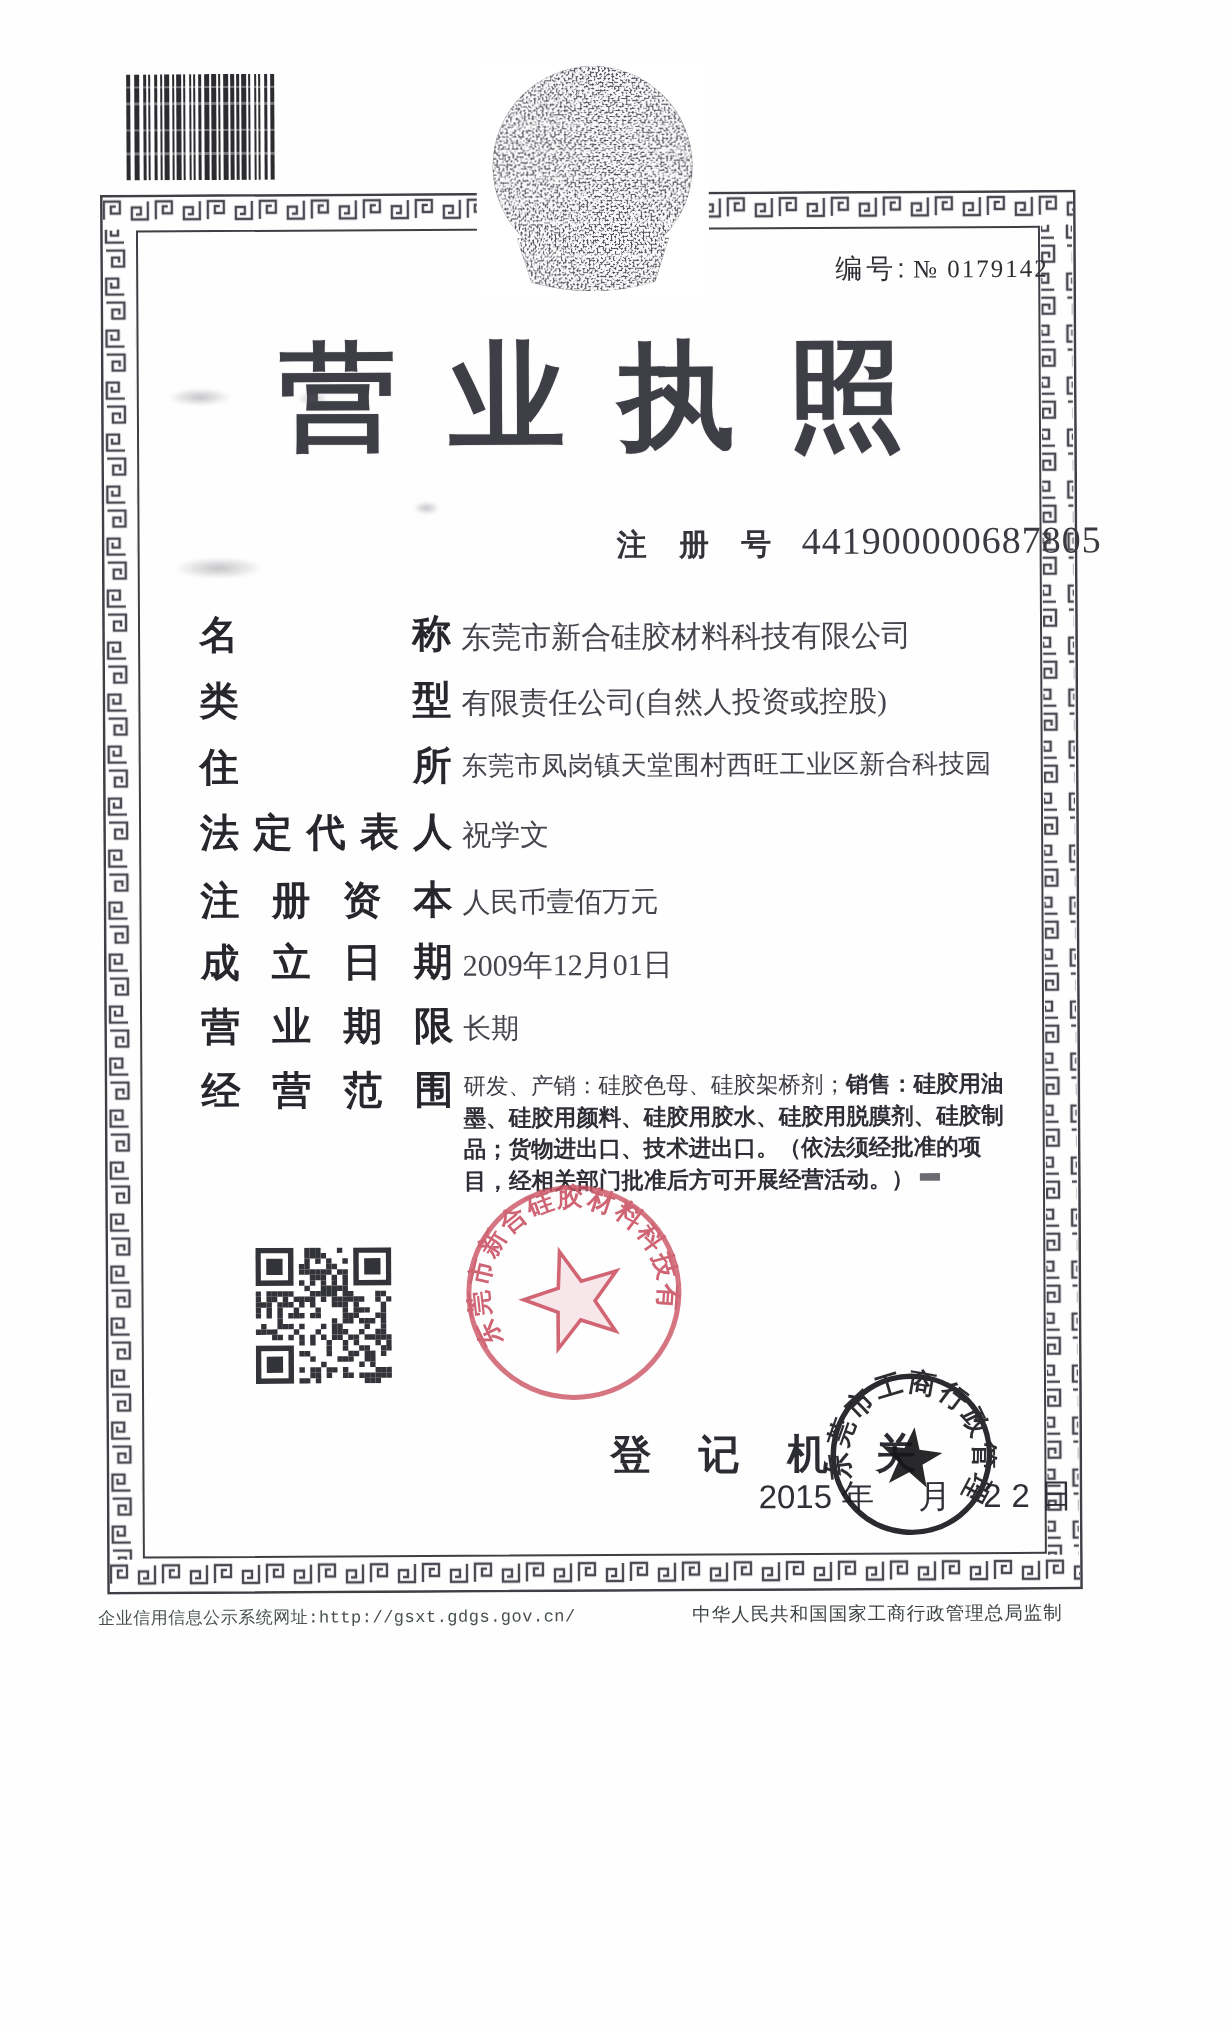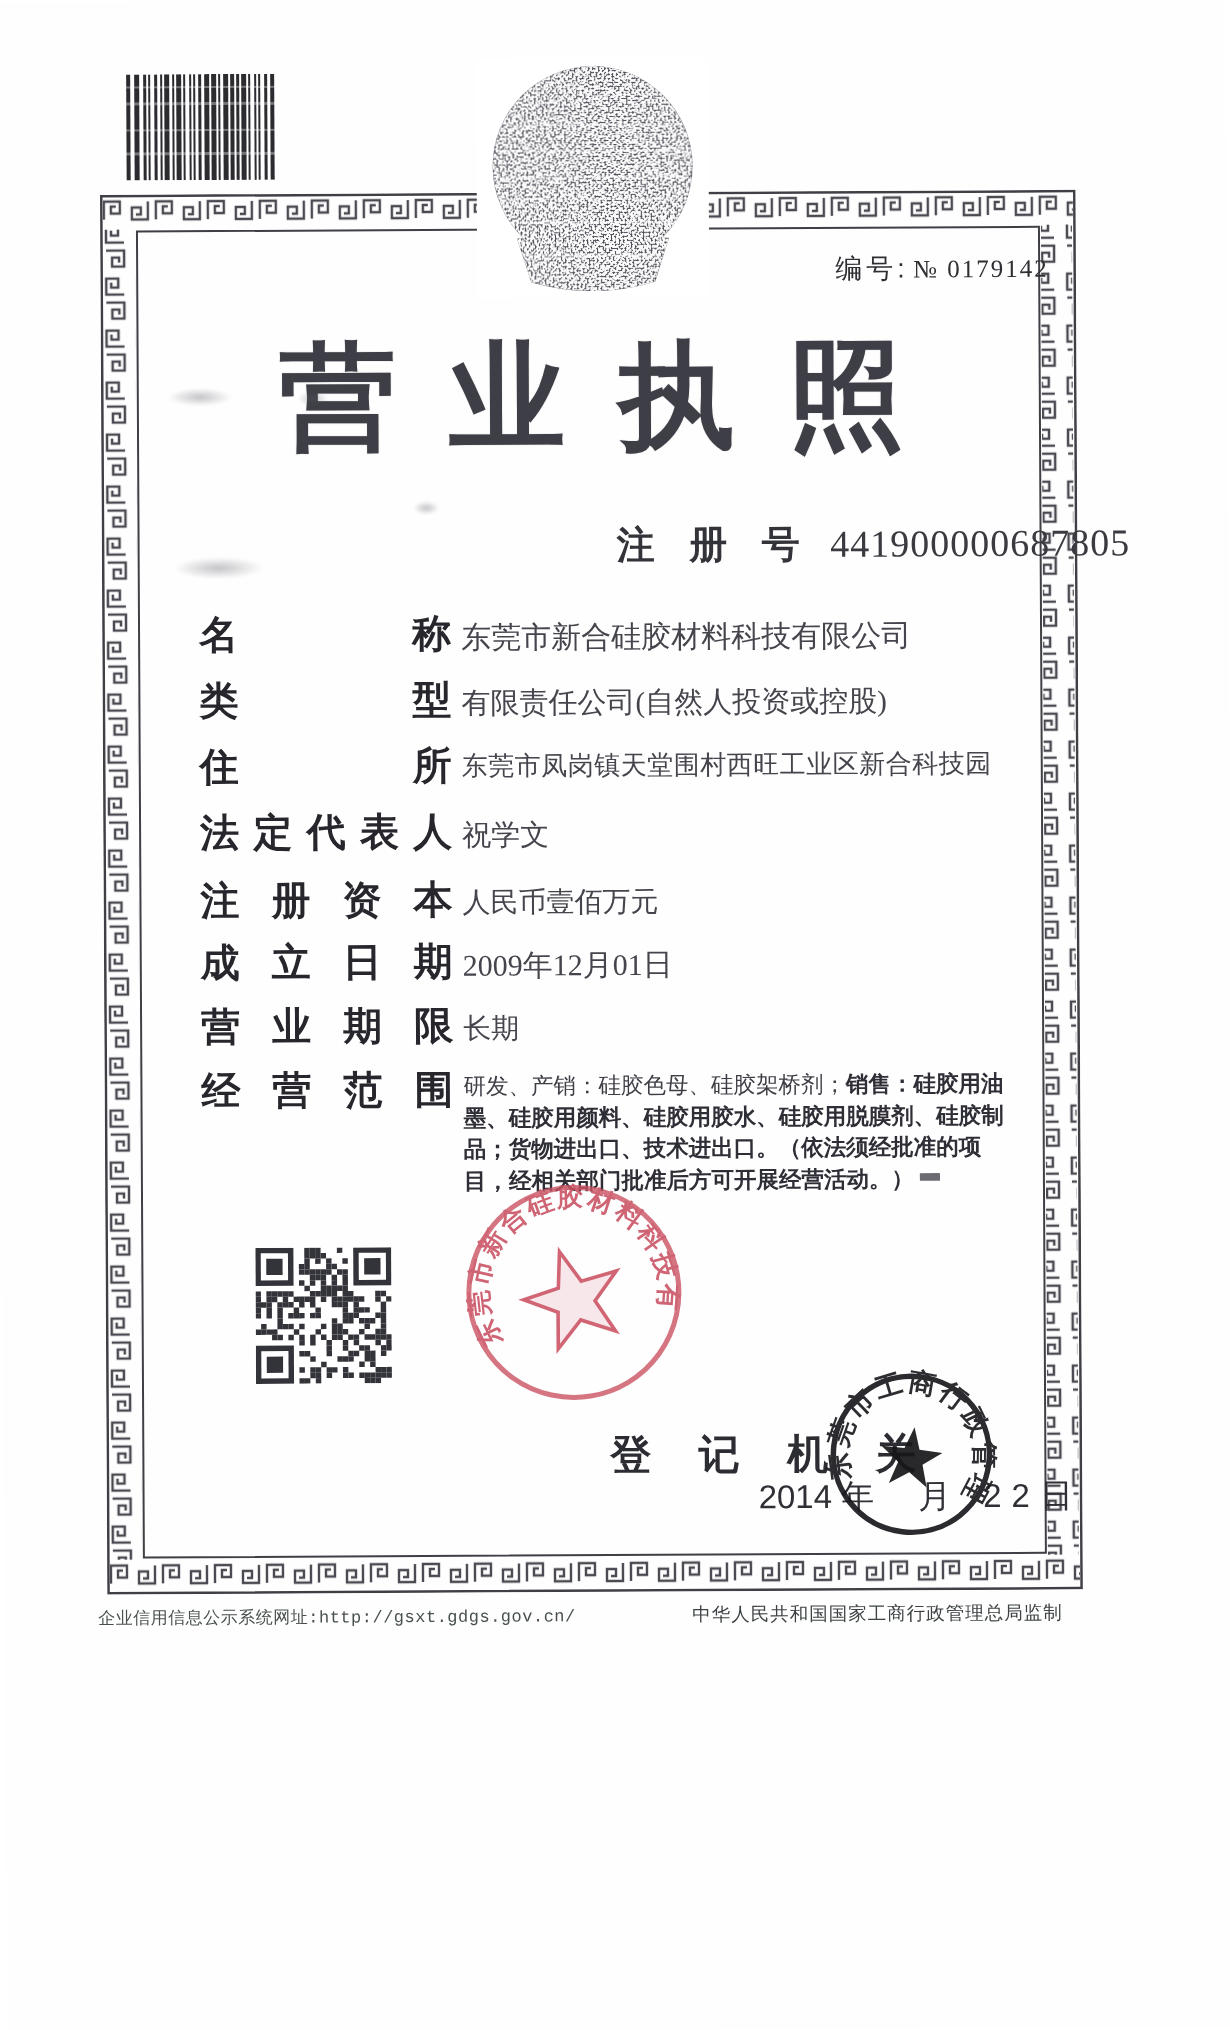--- a/index.html
+++ b/index.html
@@ -9,21 +9,21 @@
   
   .serial{top:252px;left:838px;white-space:nowrap;color:#2e2e33;}
   .serial .lbl{font-size:27px;letter-spacing:4px;}
   .serial .num{font-size:25px;font-weight:400;font-family:"Liberation Serif","DejaVu Serif",serif;letter-spacing:2px;}
   
   .title{top:330px;left:282px;width:624px;display:flex;justify-content:space-between;
          font-size:116px;line-height:1.15;font-weight:900;color:#3e3e46;
          text-shadow:0 0 1px rgba(62,62,70,.55);}
   
   .regline{top:520px;left:618px;white-space:nowrap;color:#3a3a40;}
-  .regline .rl{font-size:38px;font-weight:600;letter-spacing:12px;color:#33333a;}
+  .regline .rl{font-size:30px;font-weight:600;letter-spacing:12px;color:#33333a;}
   .regline .rv{font-size:38px;font-family:"Liberation Serif","DejaVu Serif",serif;letter-spacing:1px;margin-left:14px;}
   
   .frow{position:absolute;left:200px;width:830px;}
   .flabel{position:absolute;left:0;top:0;width:252px;display:flex;justify-content:space-between;
           font-size:39px;font-weight:600;color:#26262c;line-height:1.1;}
   .fvalue{position:absolute;left:262px;top:6px;width:560px;font-family:"Liberation Serif","DejaVu Serif",serif;
           color:#45454d;line-height:1.25;}
   .v30{font-size:30px;} .v29{font-size:29px;} .v27{font-size:26px;letter-spacing:.5px;} .v28{font-size:28px;}
   .scope{font-size:22.5px;line-height:1.4;color:#3d3d45;top:2px;width:562px;}
   .scope .bold{font-weight:700;color:#2e2e36;}
@@ -445,21 +445,21 @@
           <rect x="108" y="10.8" width="16.200000000000003" height="16.200000000000003"></rect>
           <rect x="0" y="97.2" width="37.800000000000004" height="37.800000000000004"></rect>
           <rect fill="#fff" x="5.4" y="102.60000000000001" width="27" height="27"></rect>
           <rect x="10.8" y="108" width="16.200000000000003" height="16.200000000000003"></rect>
         </g>
     </svg>
 
     <div class="abs registrar">登 记 机 关</div>
 
     <div class="abs dateline">
-      <span>2014</span>
+      <span>2015</span>
       <span>年</span><span class="gap1"></span><span>月</span><span class="gap2"></span><span class="day">22</span><span>日</span>
     </div>
 
     <div class="abs foot-l">企业信用信息公示系统网址:http://gsxt.gdgs.gov.cn/</div>
     <div class="abs foot-r">中华人民共和国国家工商行政管理总局监制</div>
 
     <div class="smudge" style="top:386px;left:170px;width:64px;height:18px;"></div>
     <div class="smudge" style="top:390px;left:300px;width:30px;height:14px;"></div>
     <div class="smudge" style="top:555px;left:175px;width:90px;height:22px;"></div>
     <div class="smudge" style="top:500px;left:415px;width:26px;height:14px;"></div>

